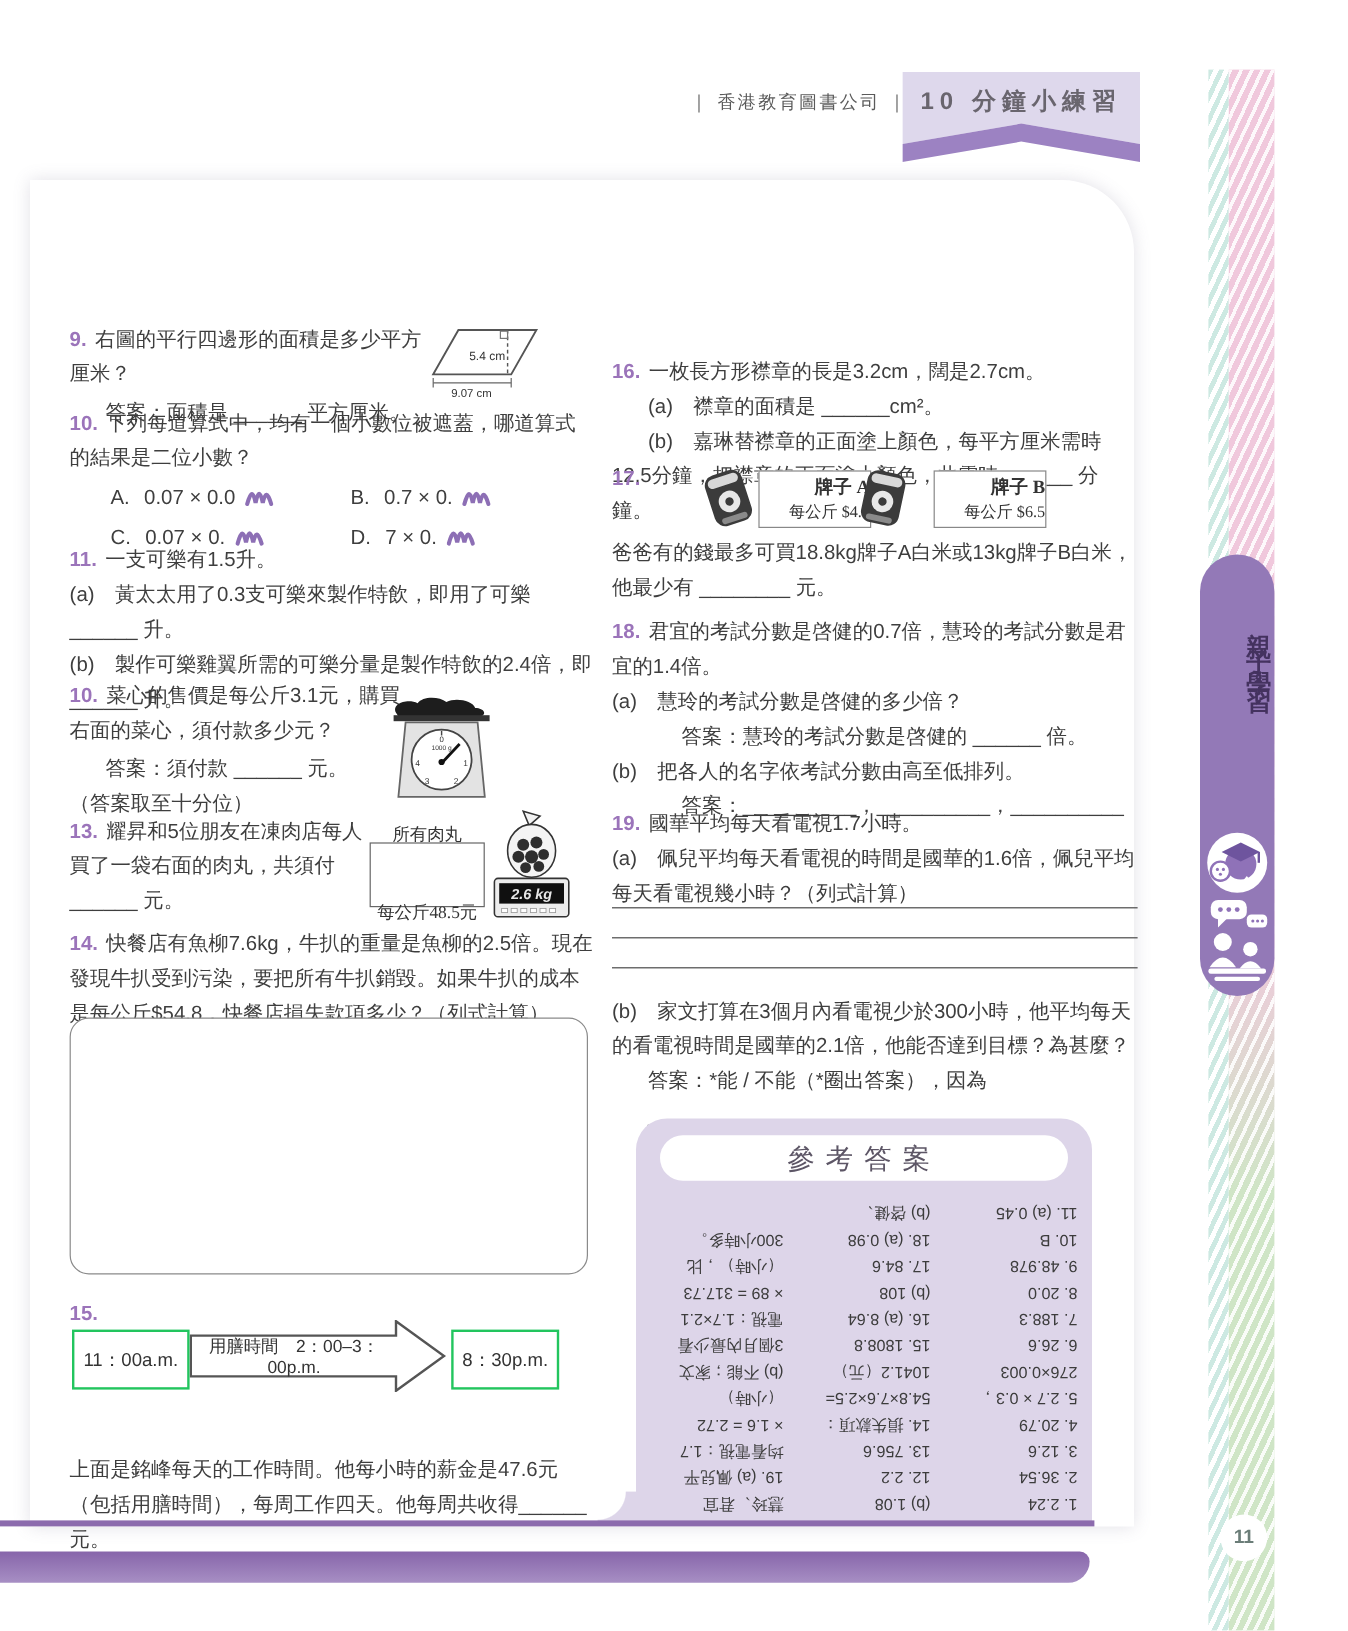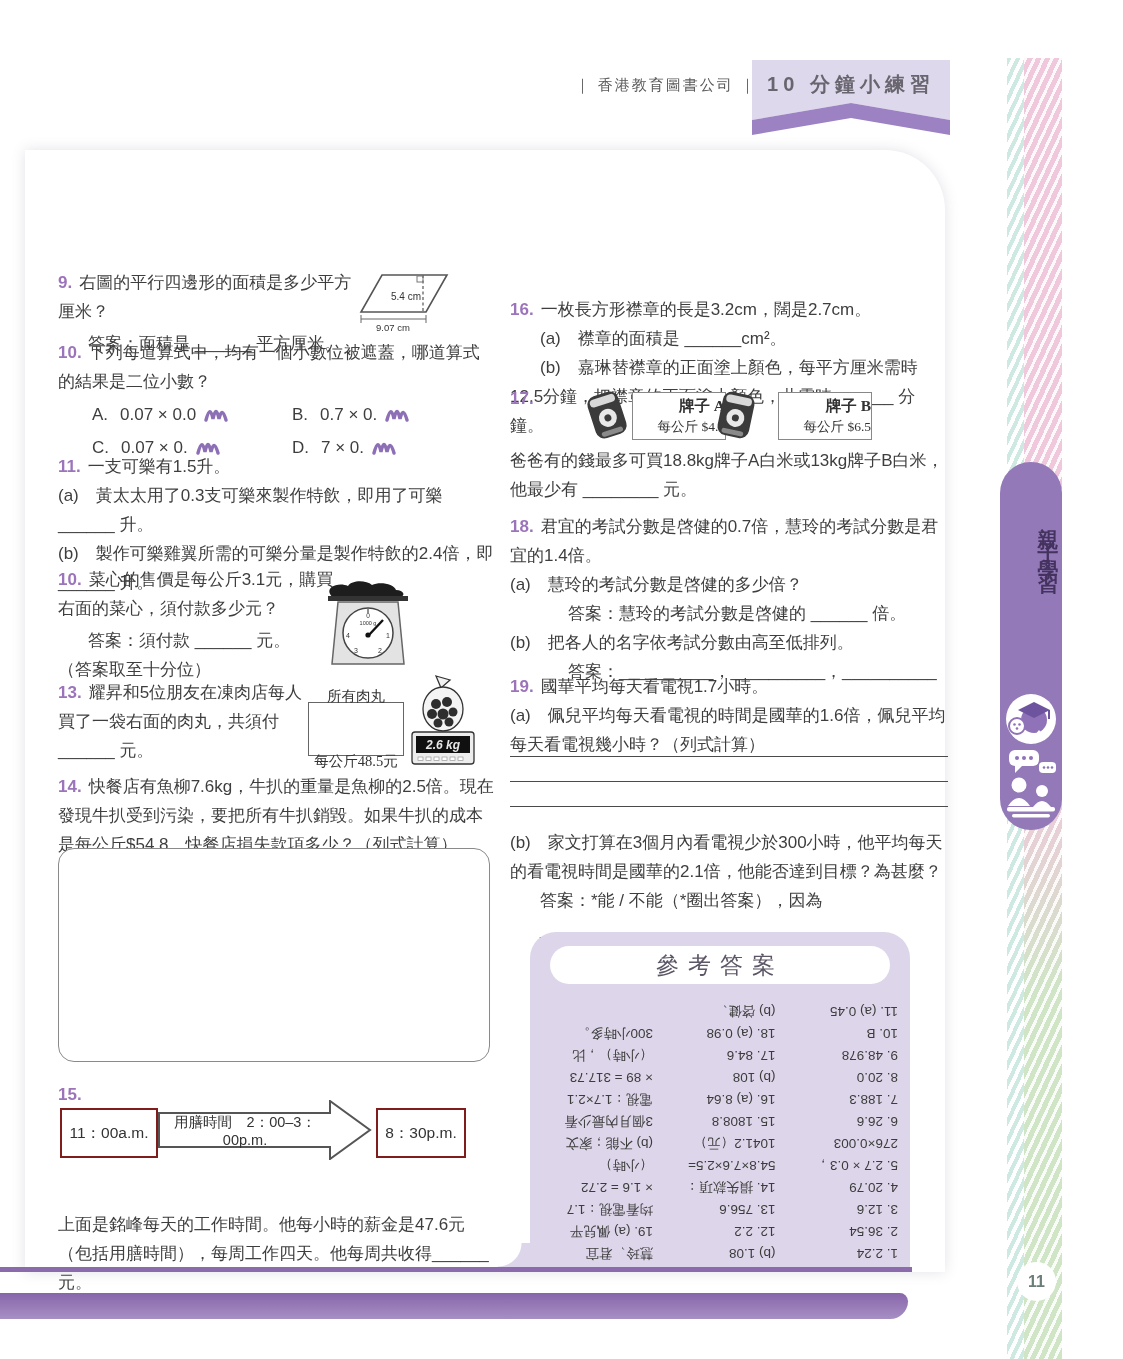--- a/index.html
+++ b/index.html
@@ -30,21 +30,21 @@
   .q{position:absolute;font-size:17px;line-height:29px;color:#3e3e3e;}
   .qnum{color:#9b74ba;font-weight:bold;padding-right:7px;}
   .ind1{padding-left:30px;}
   .ind2{padding-left:58px;}
   .tindent{text-indent:30px;}
   .opt-grid{display:grid;grid-template-columns:200px 200px;row-gap:4px;padding-left:34px;margin-top:4px;}
   .opt{display:flex;align-items:center;gap:8px;}
   .optkey{padding-right:4px;}
   .scribble{flex:0 0 auto;}
   
-  .tbox{position:absolute;border:2px solid #7f1d1d;background:#fff;display:flex;align-items:center;
+  .tbox{position:absolute;border:2px solid #22c55e;background:#fff;display:flex;align-items:center;
         justify-content:center;font-size:15.5px;color:#333;}
   .workbox{position:absolute;border:1.5px solid #8a8a8a;border-radius:16px;background:#fff;}
   .arrow-wrap{position:absolute;}
   .arrow-label{position:absolute;left:4px;top:0;width:166px;height:60px;display:flex;align-items:center;
     justify-content:center;font-size:14.5px;color:#333;text-align:center;}
   .sign{position:absolute;border:1.5px solid #666;background:#fff;text-align:center;
     font-family:"Liberation Serif","DejaVu Serif",serif;font-size:14.5px;line-height:21px;color:#333;
     display:flex;flex-direction:column;justify-content:center;gap:44px;}
   .brand-label{position:absolute;border:1.5px solid #888;background:#fff;text-align:right;
     font-family:"Liberation Serif","DejaVu Serif",serif;color:#333;

